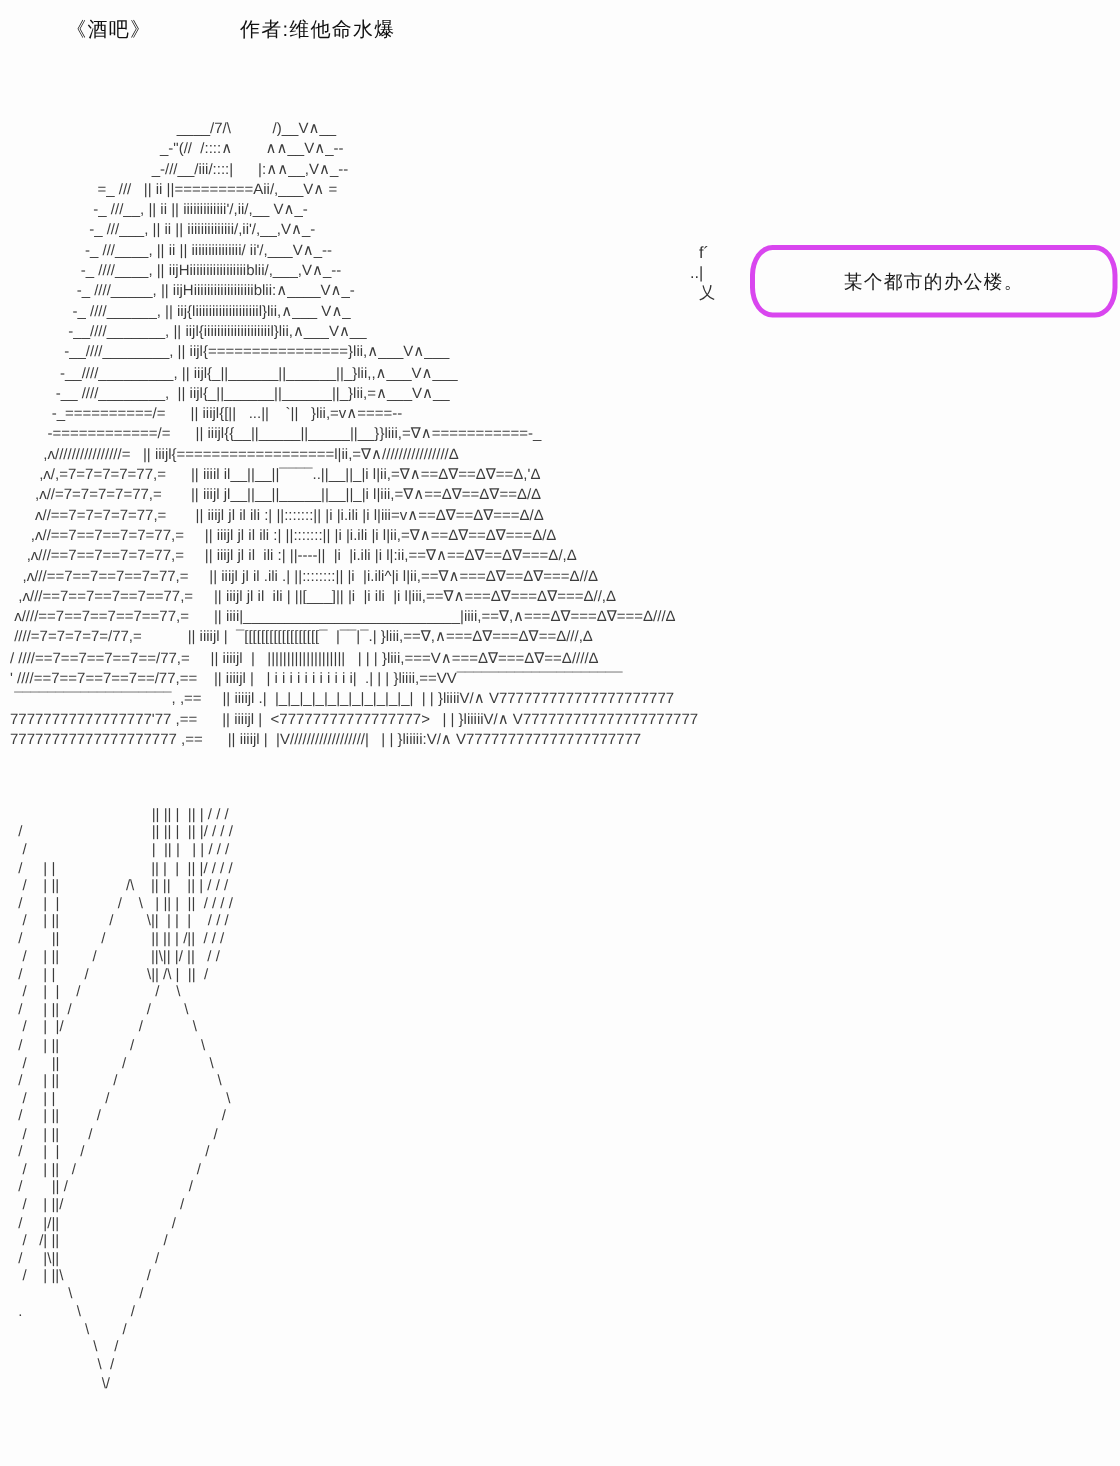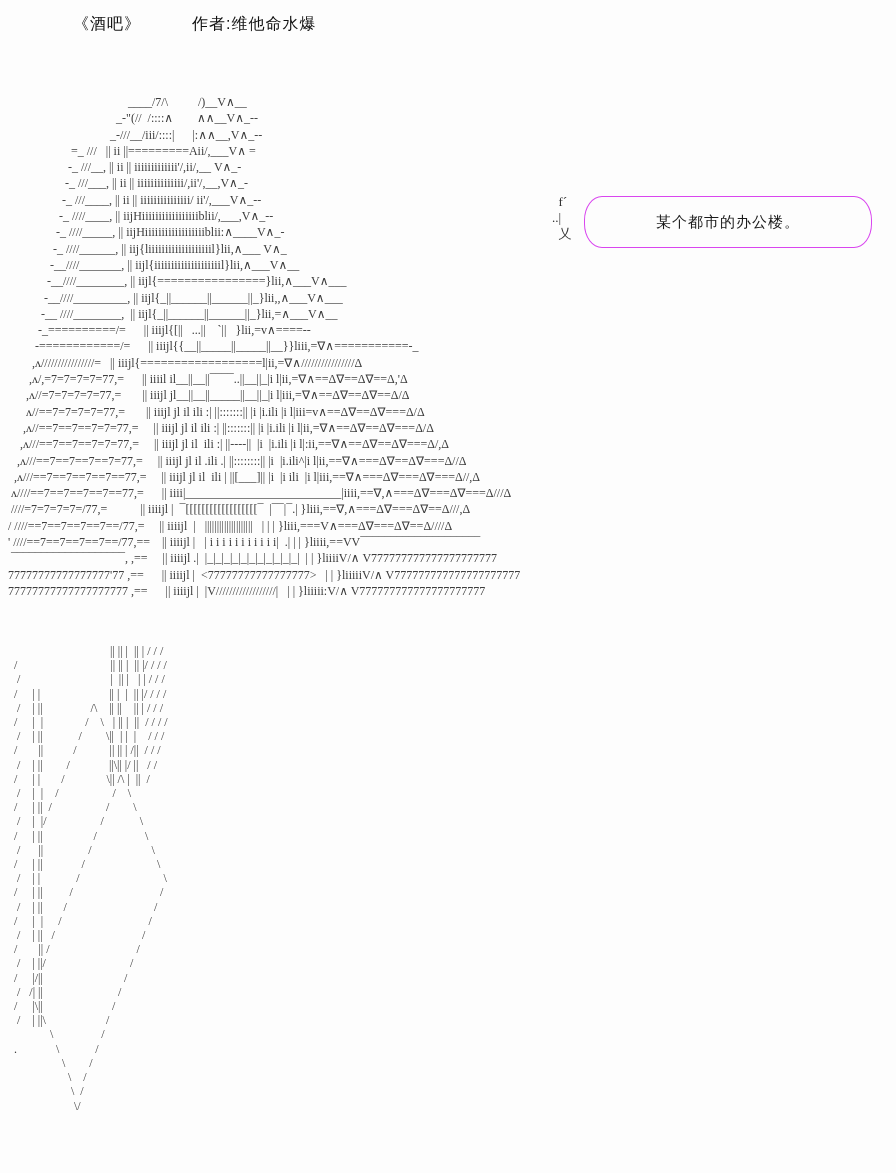--- a/index.html
+++ b/index.html
@@ -5,42 +5,42 @@
   html,body{margin:0;padding:0;}
   body{
     width:896px;height:1173px;position:relative;overflow:hidden;
     background:#fdfdfd;
     font-family:"Liberation Sans", sans-serif;
   }
   .hdr{
     position:absolute;top:14px;font-size:16px;color:#111;
     letter-spacing:1px;white-space:nowrap;
   }
-  #hdr-title{left:73px;}
+  #hdr-title{left:53px;}
   #hdr-author{left:192px;}
   pre.aa{
     position:absolute;margin:0;color:#3c3c3c;
-    font-family:Liberation Serif, serif;
+    font-family:Liberation Sans, sans-serif;
     white-space:pre;
   }
   #aa-building{
     left:8px;top:94px;
     font-size:12px;line-height:16.3px;
   }
   #aa-interior{
     left:8px;top:644px;
     font-size:12px;line-height:14.2px;
   }
   #bubble-tail{
     left:552px;top:194px;
     font-size:13px;line-height:16px;color:#333;
   }
   #bubble{
-    position:absolute;left:584px;top:196px;width:286px;height:50px;
-    border:1px solid #d946ef;border-radius:18px/24px;
+    position:absolute;left:600px;top:196px;width:286px;height:50px;
+    border:4px solid #d946ef;border-radius:18px/24px;
     display:flex;align-items:center;justify-content:center;
   }
   #bubble span{
     font-size:15px;color:#1a1a1a;letter-spacing:1px;white-space:nowrap;
   }
 </style>
 </head>
 <body>
 
 <div class="hdr" id="hdr-title">《酒吧》</div>

